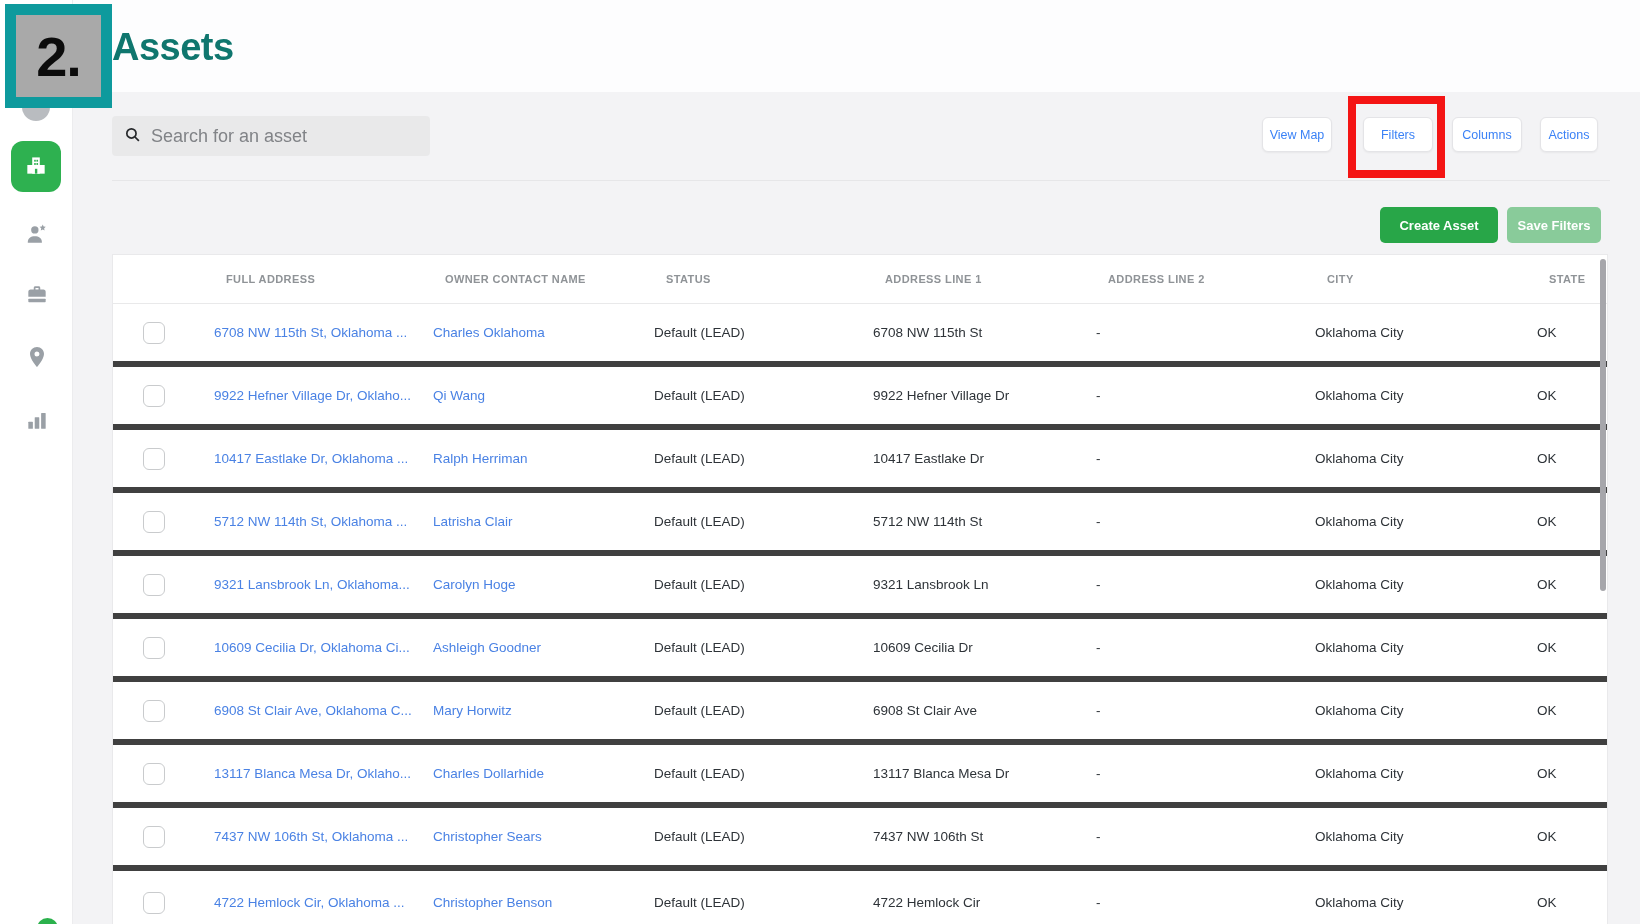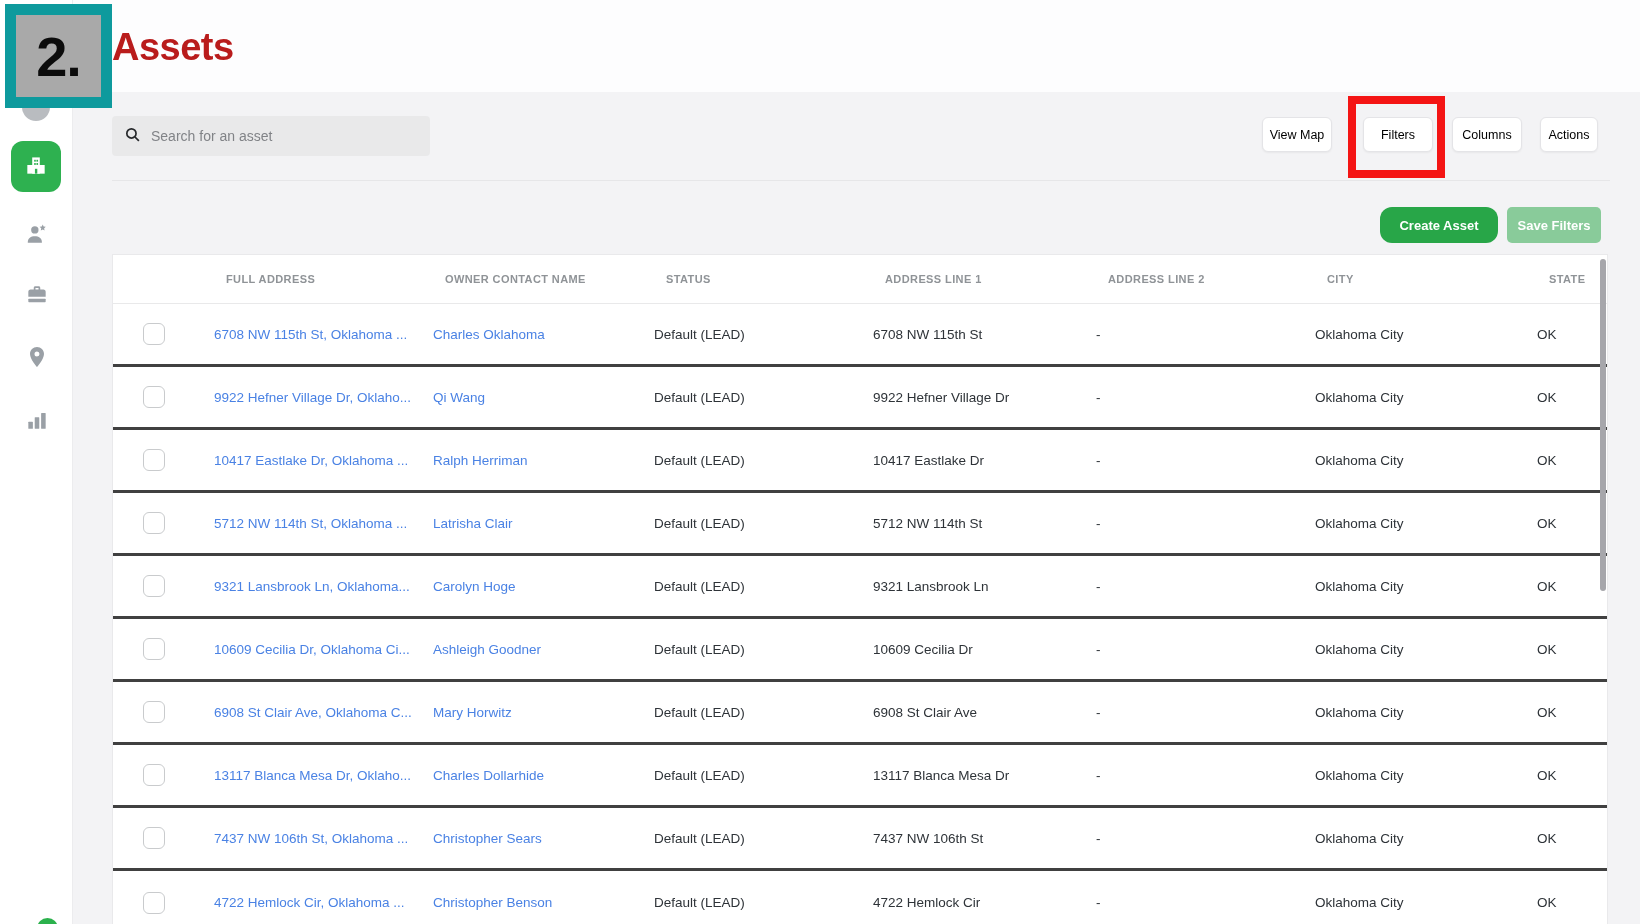--- a/index.html
+++ b/index.html
@@ -19,45 +19,45 @@
   .active-tile{position:absolute;left:11px;top:141px;width:50px;height:51px;background:var(--green);border-radius:12px;display:flex;align-items:center;justify-content:center;}
   .hidden-circle{position:absolute;left:22px;top:93px;width:28px;height:28px;border-radius:50%;background:#b9bcc0;}
   .chat-bubble{position:absolute;left:37px;top:918px;width:21px;height:21px;border-radius:50%;background:#2bb14c;}
 
   
   .step-badge{position:absolute;left:5px;top:4px;width:107px;height:104px;background:var(--badge-gray);border:11px solid var(--teal);z-index:10;display:flex;align-items:center;justify-content:center;font-size:56px;font-weight:800;color:#0c0c0c;letter-spacing:-1px;}
   .red-box{position:absolute;left:1348px;top:96px;width:97px;height:82px;border:8px solid var(--red);z-index:9;pointer-events:none;}
 
   
   .top-band{position:absolute;left:73px;top:0;right:0;height:92px;background:#fdfdfe;}
-  .page-title{position:absolute;left:112px;top:26px;font-size:38px;font-weight:800;color:#b91c1c;letter-spacing:-.5px;}
+  .page-title{position:absolute;left:112px;top:26px;font-size:38px;font-weight:800;color:#0f766e;letter-spacing:-.5px;}
 
   .search{position:absolute;left:112px;top:116px;width:318px;height:40px;background:#e9e9ea;border-radius:4px;display:flex;align-items:center;padding:0 12px;gap:10px;}
   .search svg{flex:0 0 auto;}
-  .search input{border:none;outline:none;background:transparent;font-size:14px;color:#000000;width:100%;font-family:inherit;}
+  .search input{border:none;outline:none;background:transparent;font-size:18px;color:#000000;width:100%;font-family:inherit;}
   .search input::placeholder{color:#818387;opacity:1;}
 
-  .tb-btn{position:absolute;top:117px;height:35px;background:#fff;border:1px solid #e4e4e7;border-radius:6px;box-shadow:0 1px 2px rgba(0,0,0,.05);font-size:12.5px;color:#000000;display:flex;align-items:center;justify-content:center;cursor:pointer;}
+  .tb-btn{position:absolute;top:117px;height:35px;background:#fff;border:1px solid #e4e4e7;border-radius:6px;box-shadow:0 1px 2px rgba(0,0,0,.05);font-size:12.5px;color:#3b82f6;display:flex;align-items:center;justify-content:center;cursor:pointer;}
   .btn-viewmap{left:1262px;width:70px;}
   .btn-filters{left:1363px;width:70px;}
   .btn-columns{left:1452px;width:70px;}
   .btn-actions{left:1540px;width:58px;}
 
   .hr-divider{position:absolute;left:112px;top:180px;width:1498px;height:1px;background:#e6e6e8;}
 
   .cta{position:absolute;top:207px;height:36px;border-radius:5px;border:none;color:#fff;font-weight:700;font-size:13px;display:flex;align-items:center;justify-content:center;cursor:pointer;font-family:inherit;}
-  .btn-create{left:1380px;width:118px;background:var(--green-dark);border-radius:12px;}
+  .btn-create{left:1380px;width:118px;background:var(--green-dark);}
   .btn-save{left:1507px;width:94px;background:var(--green-light);}
 
   
   .card{position:absolute;left:112px;top:254px;width:1496px;height:670px;background:var(--card);border:1px solid #e9e9eb;border-bottom:none;overflow:hidden;}
   .tgrid{display:grid;grid-template-columns:101px 219px 221px 219px 223px 219px 222px 1fr;align-items:center;}
   .thead{height:49px;border-bottom:1px solid var(--line);}
   .thead .col{font-size:11px;font-weight:600;color:var(--muted);letter-spacing:.4px;text-transform:uppercase;padding-left:12px;}
-  .trow{height:63px;border-bottom:3px solid #404040;}
+  .trow{height:63px;border-bottom:6px solid #404040;}
   .trow:last-child{border-bottom:none;}
   .cell{font-size:13.5px;color:var(--ink);font-weight:500;white-space:nowrap;overflow:hidden;}
   .cell.link{color:var(--link);cursor:pointer;}
   .checkbox{width:22px;height:22px;margin-left:30px;background:#fff;border:1.5px solid #c9cbcd;border-radius:6px;cursor:pointer;}
   .vscroll{position:absolute;right:1px;top:4px;width:6px;height:332px;background:#a6a6ab;border-radius:3px;}
 </style>
 </head>
 <body>
 
 <div class="sidebar">

